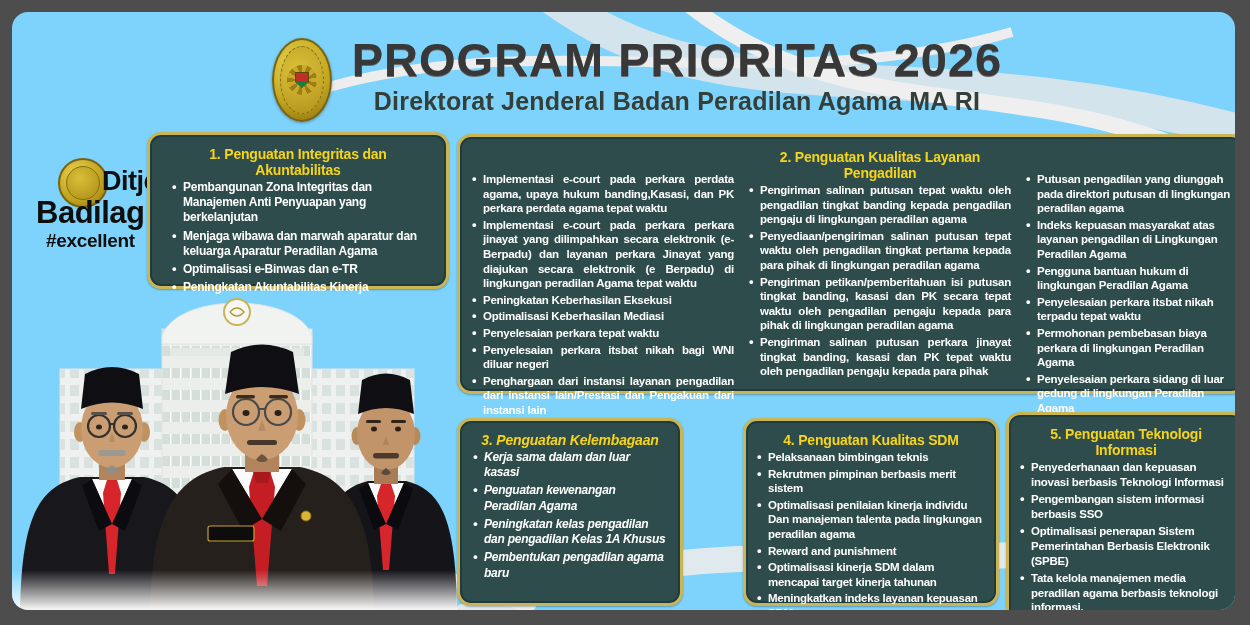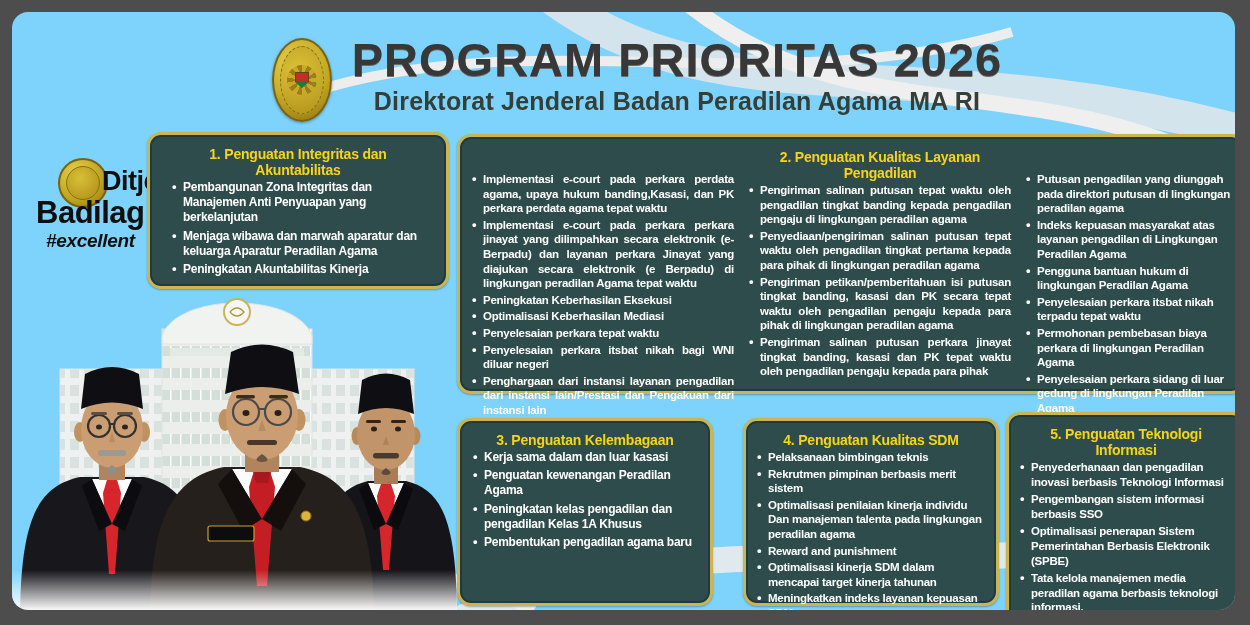--- a/index.html
+++ b/index.html
@@ -25,39 +25,39 @@
   .titles h2{margin:2px 0 18px;font-size:25px;font-weight:700;color:#343f3a;letter-spacing:.2px;}
 
   
   .badilag{position:absolute;left:24px;top:146px;width:160px;height:110px;color:#0e0e0e;}
   .badilag .b-seal{position:absolute;left:22px;top:0;width:46px;height:46px;border-radius:50%;
     background:radial-gradient(circle at 35% 30%, #e8d14d, #bfa21f 60%, #8e7311);border:2px solid #7a6310;}
   .badilag .b-seal::after{content:"";position:absolute;inset:6px;border-radius:50%;border:1px solid #86700f;
     background:radial-gradient(circle at 40% 35%, #d9bf37, #ab8c18);}
   .badilag .l1{position:absolute;left:66px;top:8px;font-size:27px;font-weight:800;letter-spacing:-.5px;}
   .badilag .l2{position:absolute;left:0px;top:37px;font-size:31px;font-weight:800;letter-spacing:-.5px;}
-  .badilag .tag{position:absolute;left:10px;top:72px;font-size:19px;font-weight:700;font-style:italic;letter-spacing:-.3px;}
+  .badilag .tag{position:absolute;left:10px;top:72px;font-size:19px;font-weight:700;letter-spacing:-.3px;}
 
   
   .panel{position:absolute;background:#2e4c4b;border:3px solid #c9b553;border-radius:14px;
     box-shadow:inset 0 0 0 2px #203b40, 0 1px 2px rgba(0,0,0,.28);color:#fff;box-sizing:border-box;}
   .panel h3{margin:3px 0 2px;text-align:center;color:#f6d41c;font-size:14px;font-weight:800;letter-spacing:-.2px;}
   .panel ul{margin:1px 0 0;padding:0;list-style:none;}
   .panel li{position:relative;padding-left:11px;margin-bottom:2px;font-size:11.5px;font-weight:700;
     letter-spacing:-.25px;line-height:1.27;}
   .panel li::before{content:"\2022";position:absolute;left:0;top:-1px;font-size:13px;}
   #box1{left:135px;top:120px;width:302px;height:157px;padding:8px 22px;}
   #box1 li{font-size:12px;margin-bottom:3px;}
   #box2{left:445px;top:122px;width:788px;height:260px;padding:9px 12px;display:flex;gap:15px;}
   #box2 .col{width:262px;box-sizing:border-box;}
   #box2 .col.pad{padding-top:25px;}
   #box2 .col:last-child{flex:1;}
   #box2 li{text-align:justify;}
   #box2 .col3 li{text-align:left;}
-  #box3{left:445px;top:406px;width:256px;height:188px;padding:8px 13px;}
+  #box3{left:445px;top:406px;width:226px;height:188px;padding:8px 13px;font-style:italic;}
   #box3 li{font-size:12px;margin-bottom:3px;}
   #box4{left:731px;top:406px;width:256px;height:188px;padding:8px 11px;}
   #box5{left:994px;top:400px;width:240px;height:228px;padding:8px 11px;}
   #box5 li{margin-bottom:3px;}
 
   .photo-wrap{position:absolute;left:0;top:262px;width:445px;height:348px;}
 </style>
 </head>
 <body>
 
@@ -190,20 +190,21 @@
 
         <rect x="0" y="296" width="445" height="52" fill="url(#fade)"></rect>
       </svg>
     </div>
 
     <section class="panel" id="box1">
       <h3>1. Penguatan Integritas dan Akuntabilitas</h3>
       <ul>
           <li>Pembangunan Zona Integritas dan Manajemen Anti Penyuapan yang berkelanjutan</li>
           <li>Menjaga wibawa dan marwah aparatur dan keluarga Aparatur Peradilan Agama</li>
+          <li>Optimalisasi e-Binwas dan e-TR</li>
           <li>Peningkatan Akuntabilitas Kinerja</li>
         </ul>
     </section>
 
     <section class="panel" id="box2">
       <div class="col pad">
         <ul>
             <li>Implementasi e-court pada perkara perdata agama, upaya hukum banding,Kasasi, dan PK perkara perdata agama tepat waktu</li>
             <li>Implementasi e-court pada perkara perkara jinayat yang dilimpahkan secara elektronik (e-Berpadu) dan layanan perkara Jinayat yang diajukan secara elektronik (e Berpadu) di lingkungan peradilan Agama tepat waktu</li>
             <li>Peningkatan Keberhasilan Eksekusi</li>
@@ -252,21 +253,21 @@
           <li>Optimalisasi penilaian kinerja individu Dan manajeman talenta pada lingkungan peradilan agama</li>
           <li>Reward and punishment</li>
           <li>Optimalisasi kinerja SDM dalam mencapai target kinerja tahunan</li>
           <li>Meningkatkan indeks layanan kepuasan SDM</li>
         </ul>
     </section>
 
     <section class="panel" id="box5">
       <h3>5. Penguatan Teknologi Informasi</h3>
       <ul>
-          <li>Penyederhanaan dan pengadilan inovasi berbasis Teknologi Informasi</li>
+          <li>Penyederhanaan dan kepuasan inovasi berbasis Teknologi Informasi</li>
           <li>Pengembangan sistem informasi berbasis SSO</li>
           <li>Optimalisasi penerapan Sistem Pemerintahan Berbasis Elektronik (SPBE)</li>
           <li>Tata kelola manajemen media peradilan agama berbasis teknologi informasi.</li>
         </ul>
     </section>
 
   </div>
 </div>
 
 </body></html>

